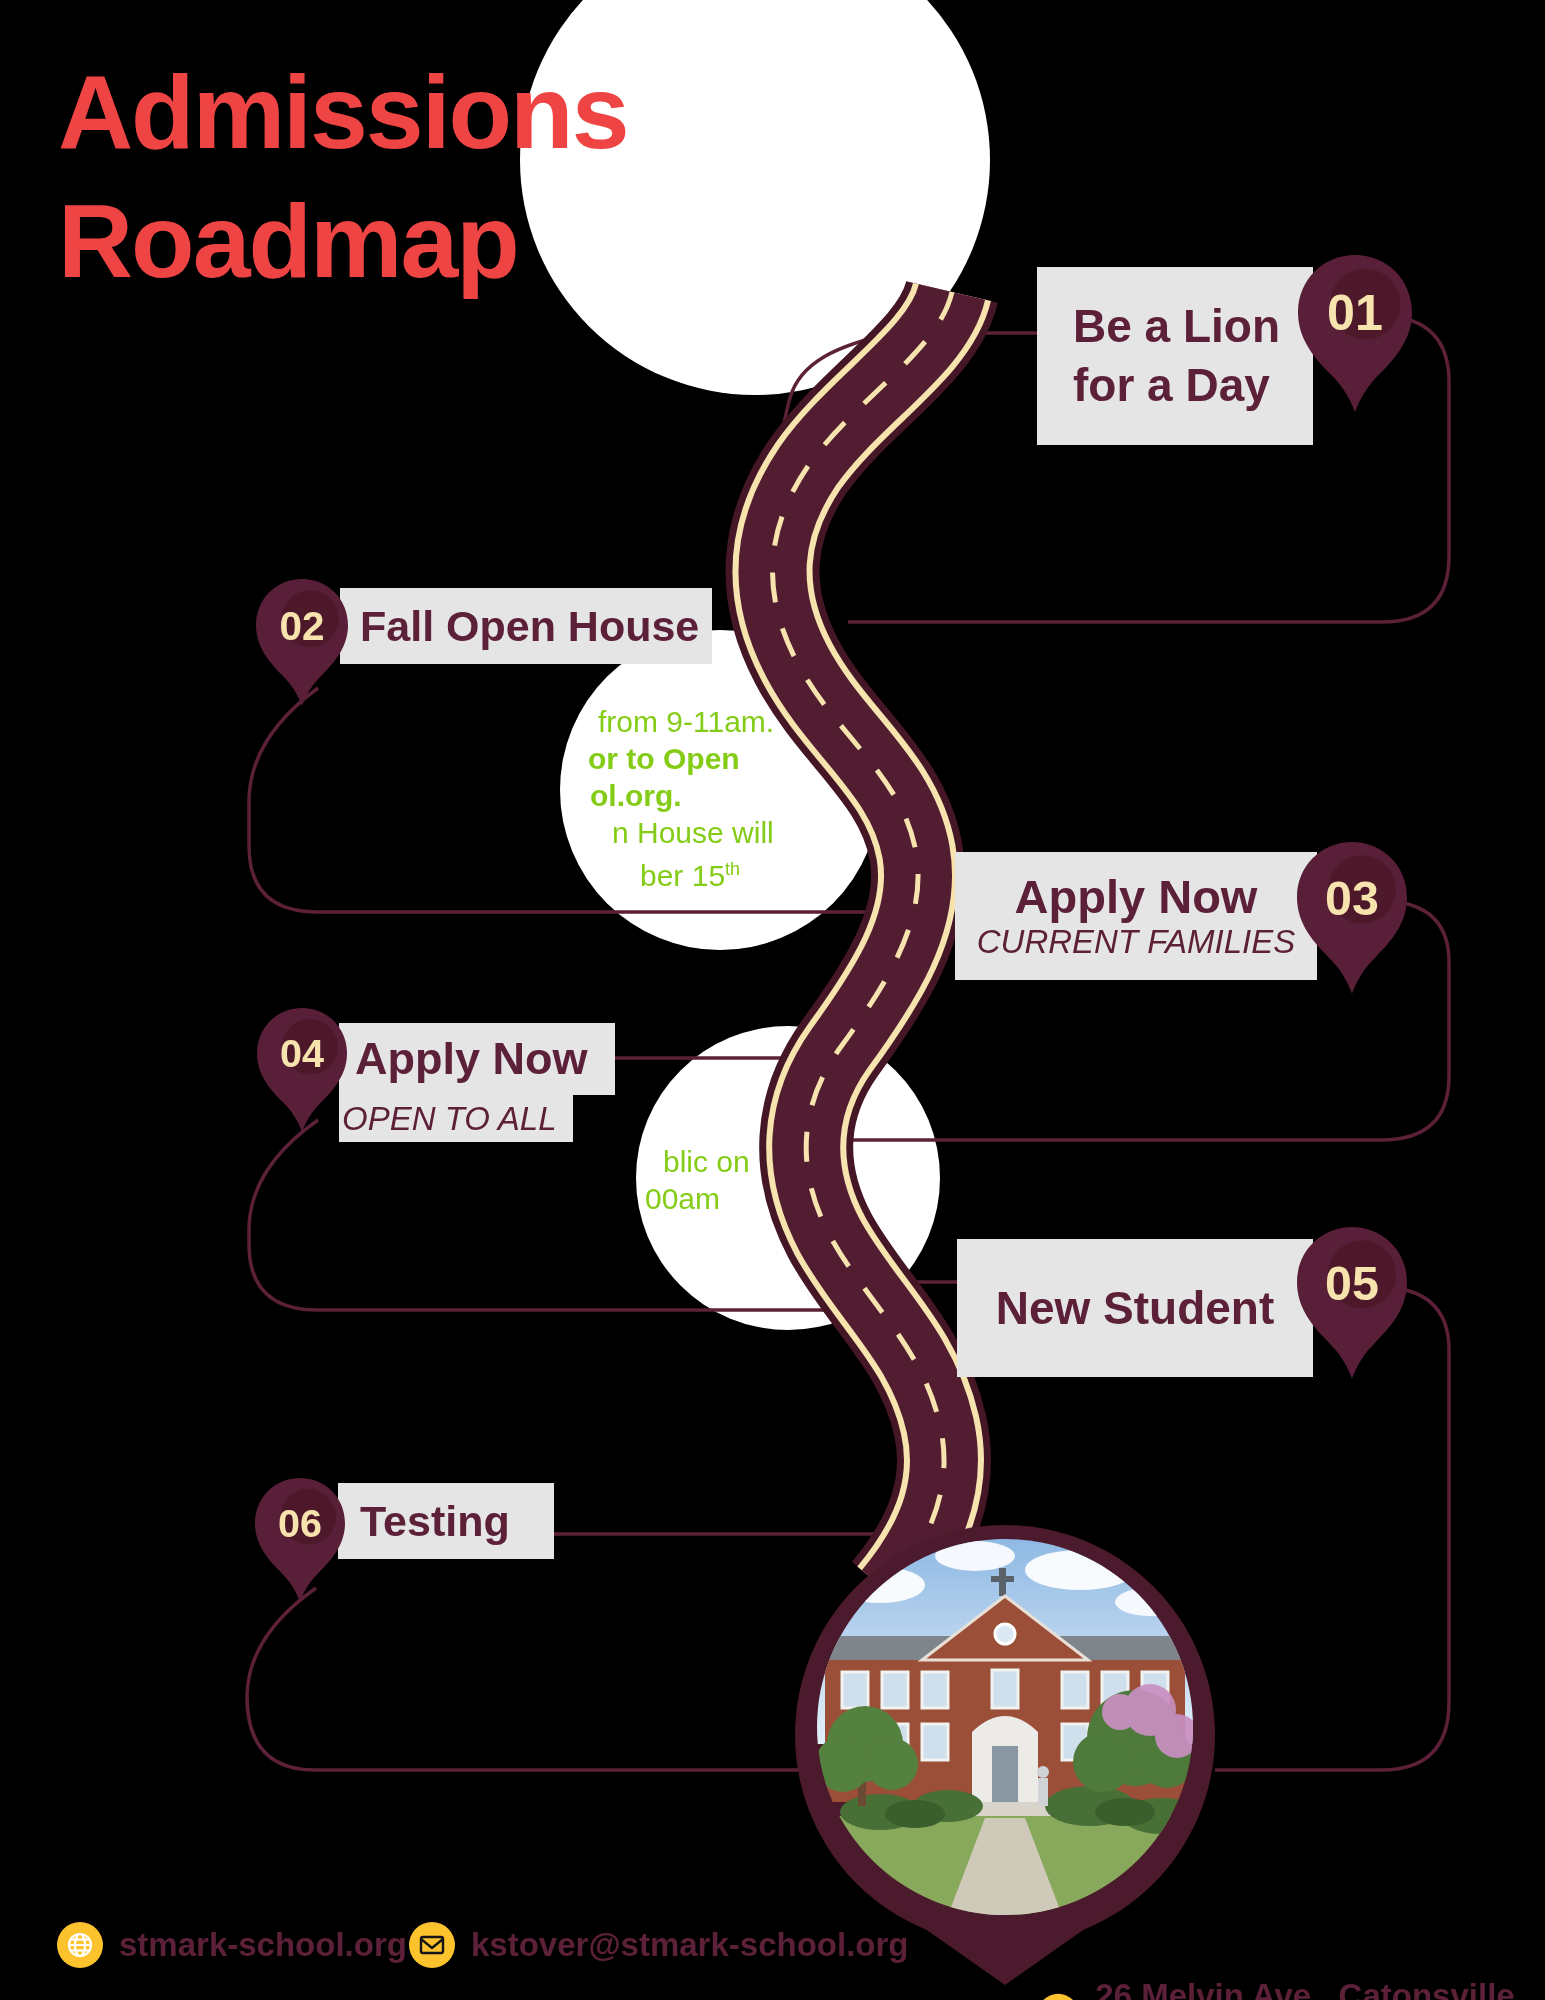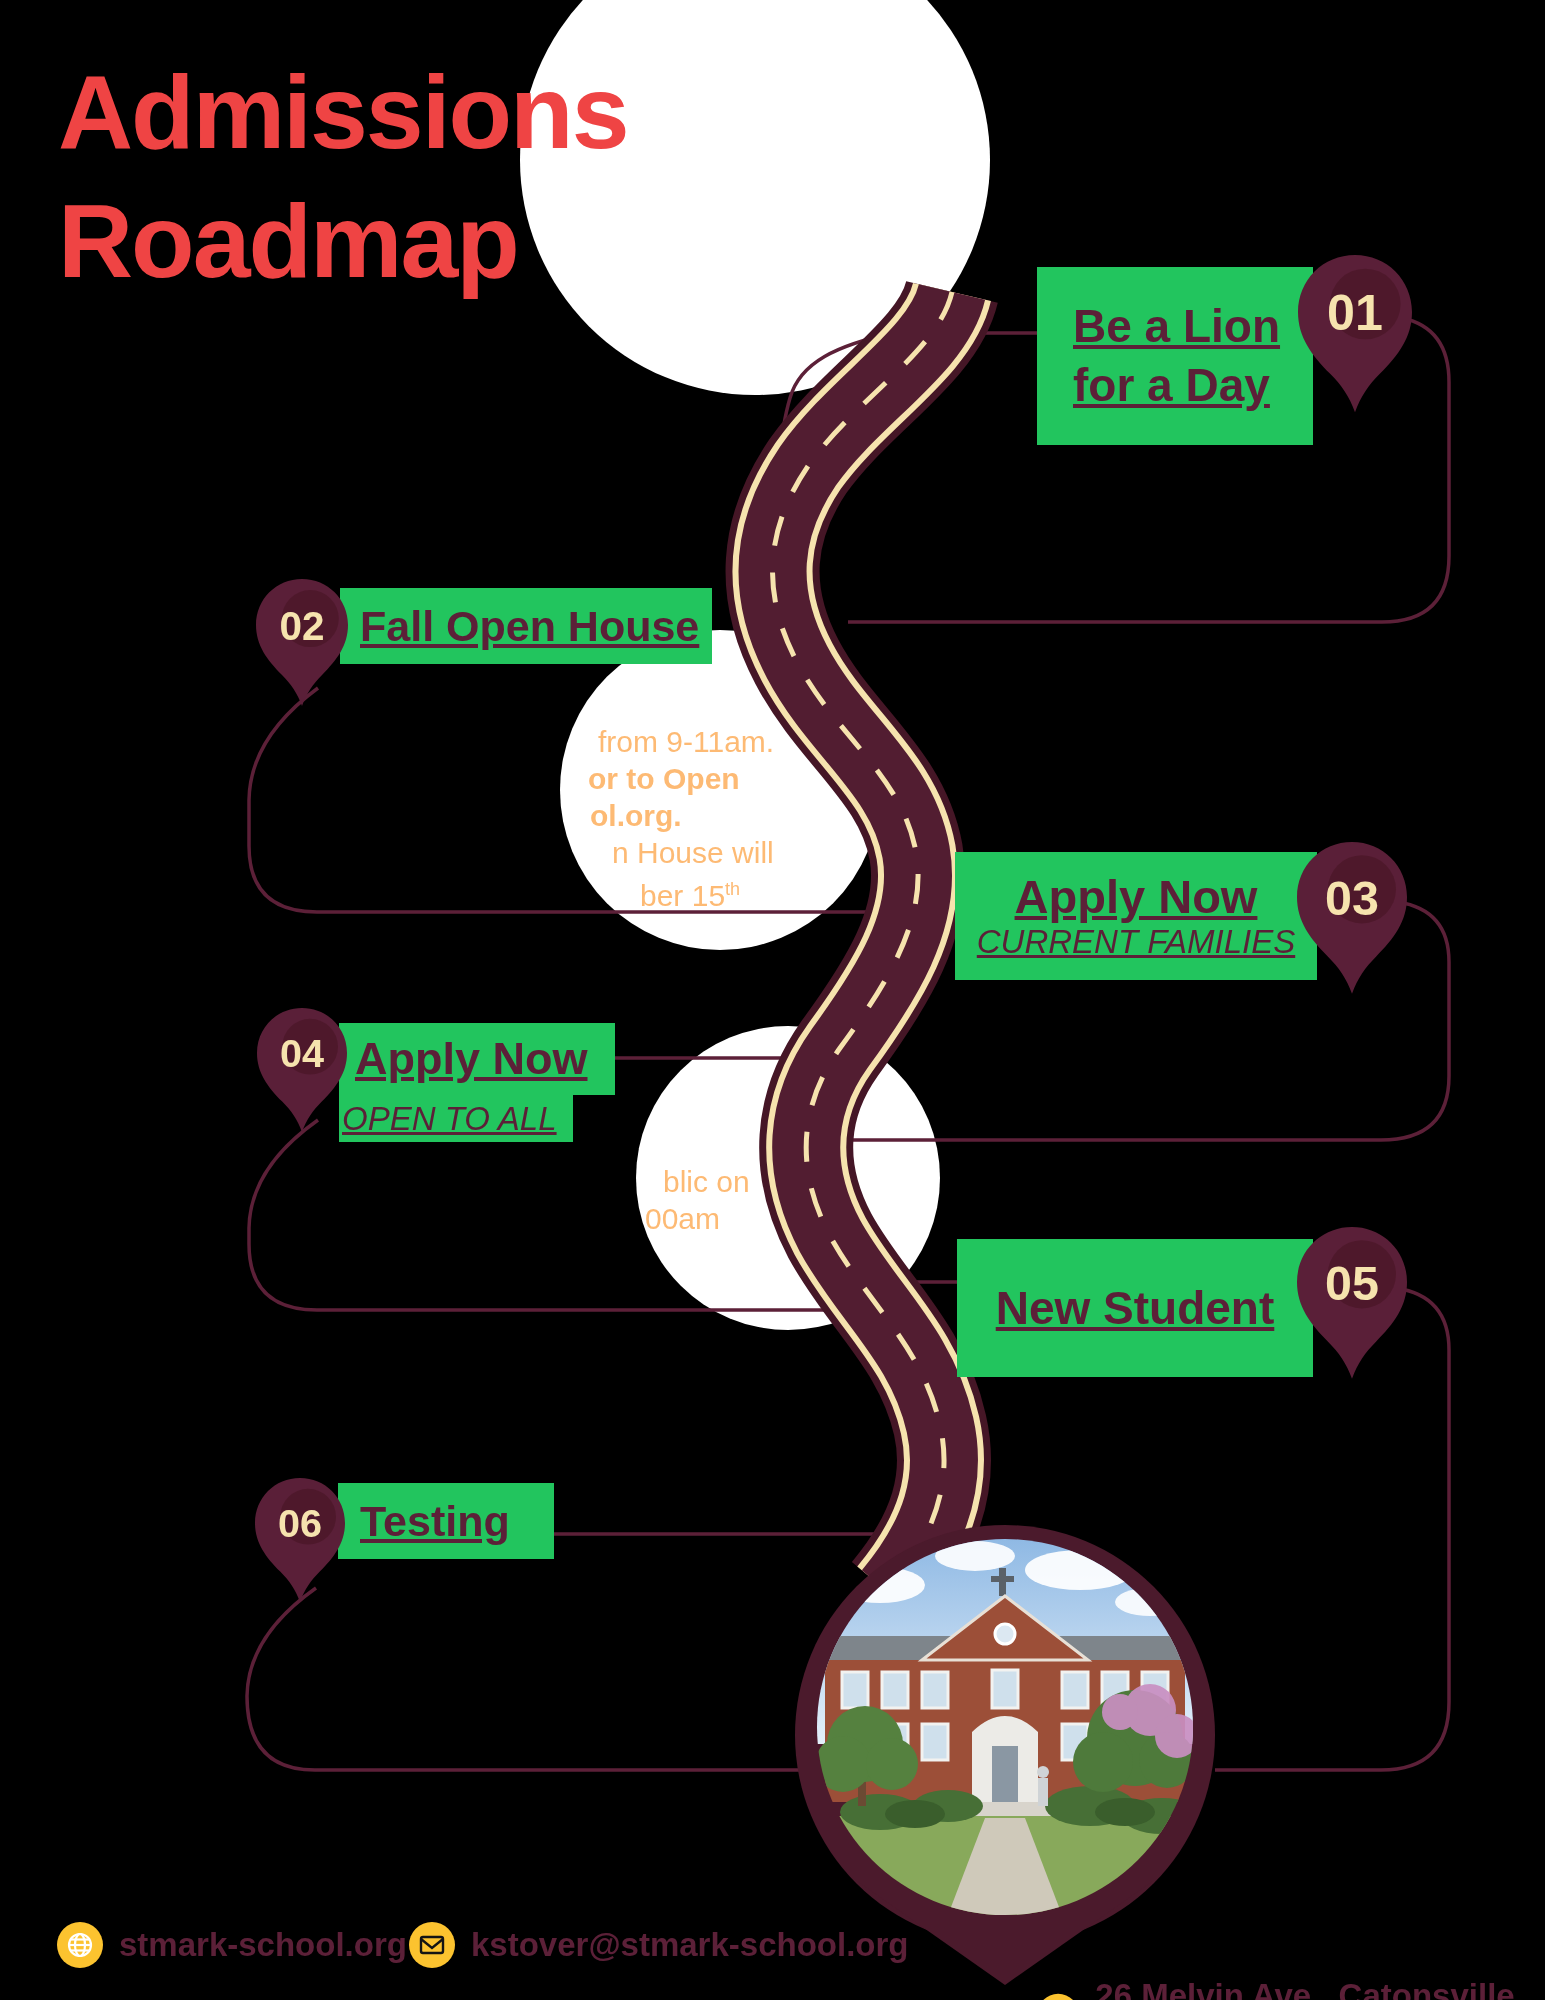--- a/index.html
+++ b/index.html
@@ -9,26 +9,26 @@
   #circles{z-index:1;} #scene{z-index:2;} #boxes{z-index:3;} #pins{z-index:4;} #footer{z-index:5;}
   #circles,#boxes,#footer{position:absolute;inset:0;width:1545px;height:2000px;pointer-events:none;}
   svg.layer{position:absolute;left:0;top:0;z-index:2;}
   svg#pins{z-index:4;}
   
   .wcircle{position:absolute;background:#ffffff;border-radius:50%;}
   
   .title{position:absolute;left:58px;top:48px;color:#ef4444;font-size:104px;font-weight:bold;
          line-height:1.24;letter-spacing:-2px;}
   
-  .mbox{position:absolute;background:#22c55e;color:#5C2038;text-decoration:underline;}
+  .mbox{position:absolute;background:#e5e5e5;color:#5C2038;}
   .mtitle{font-weight:bold;color:#5C2038;}
   .msub{font-style:italic;color:#5C2038;}
   .center{display:flex;flex-direction:column;justify-content:center;}
   
-  .frag{position:absolute;color:#fdba74;font-size:30px;line-height:37px;margin-top:20px;}
+  .frag{position:absolute;color:#84cc16;font-size:30px;line-height:37px;}
   .frag .b{font-weight:bold;}
   .frag div{white-space:nowrap;}
   #frag-openhouse div:nth-child(1){margin-left:10px;}
   #frag-openhouse div:nth-child(2){margin-left:0px;}
   #frag-openhouse div:nth-child(3){margin-left:2px;}
   #frag-openhouse div:nth-child(4){margin-left:24px;}
   #frag-openhouse div:nth-child(5){margin-left:52px;}
   #frag-apply div:nth-child(1){margin-left:18px;}
   sup{font-size:18px;}
   

